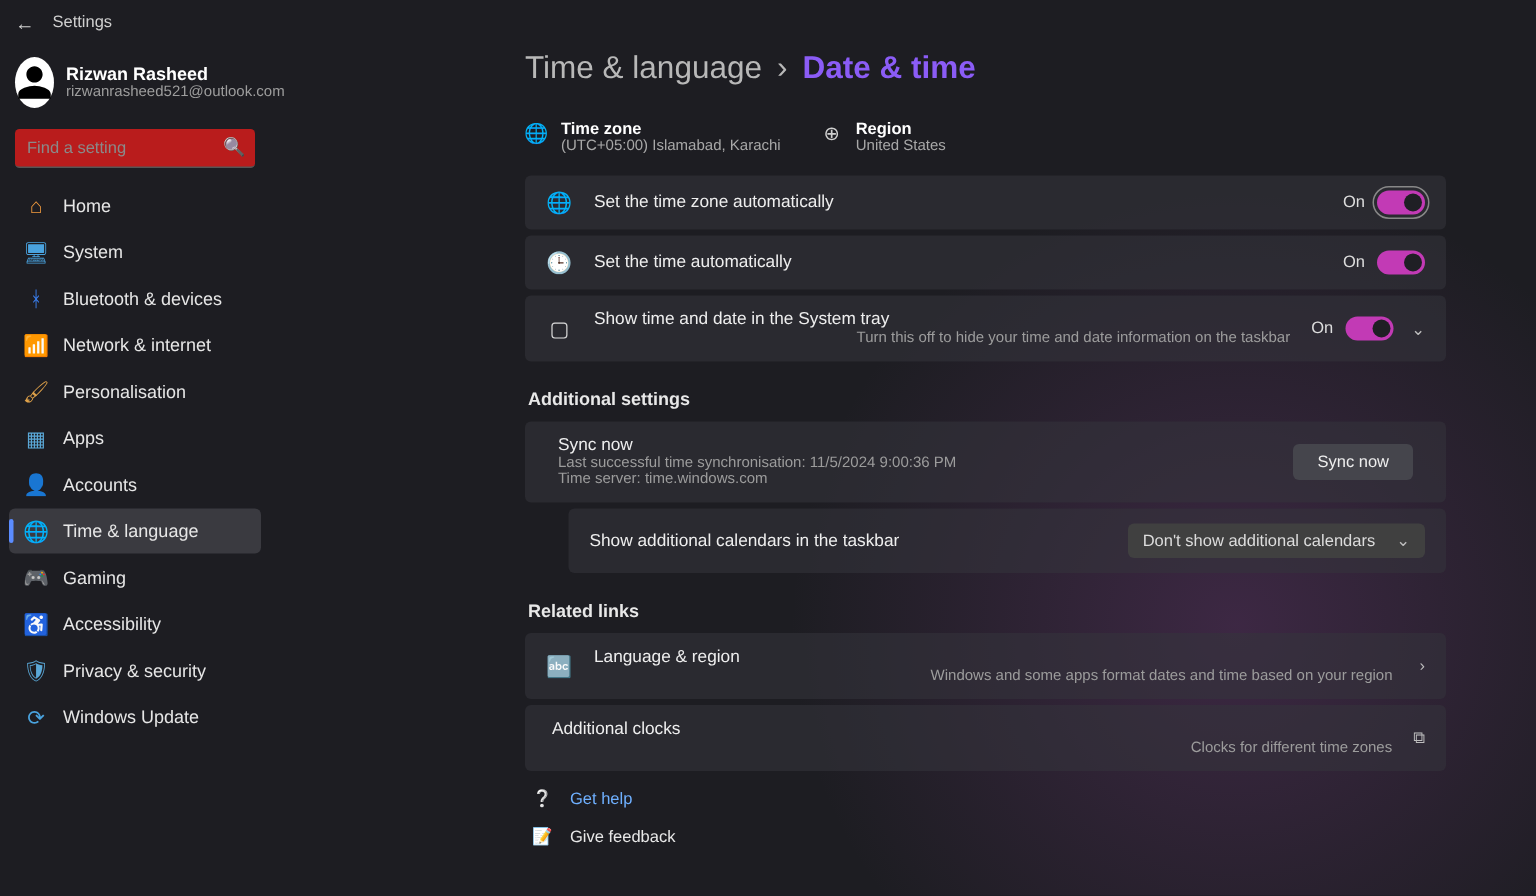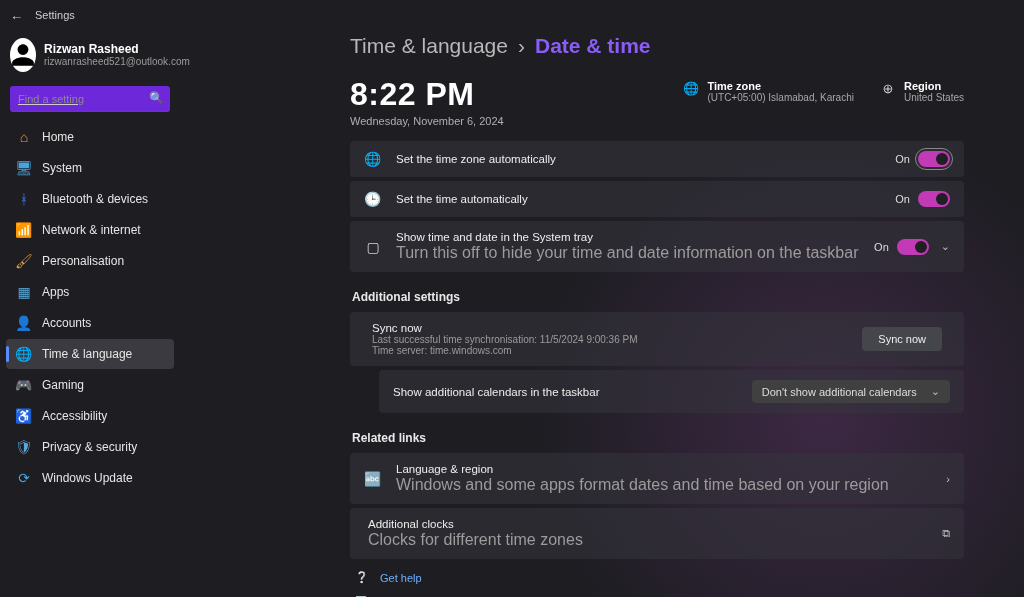--- a/index.html
+++ b/index.html
@@ -40,24 +40,24 @@
   .avatar-circle svg { width:26px; height:26px; fill:#000; }
   .profile .name { font-size:12px; font-weight:600; color:#fff; line-height:1.1;}
   .profile .email { font-size:10px; color:#9d9d9d; }
 
   .search-wrap {
     margin:4px 4px 10px 4px;
     position:relative;
   }
   .search-input {
     width:100%; height:26px;
-    background:#6d28d9; border:none; border-bottom:1px solid #555;
+    background:#b91c1c; border:none; border-bottom:1px solid #555;
     border-radius:3px;
     padding:0 25px 0 8px;
-    color:#ccc; font-size:11px;text-decoration:underline;
+    color:#ccc; font-size:11px;
   }
   .search-input::placeholder{color:#8a8a8a;}
   .search-icon {
     position:absolute; right:6px; top:5px; color:#9e9e9e; font-size:12px;
   }
 
   .nav-list { list-style:none; }
   .nav-item {
     display:flex; align-items:center; gap:10px;
     height:30px; padding:0 10px;
@@ -103,21 +103,21 @@
   .card {
     background: rgba(52,52,60,0.55);
     border-radius:4px;
     margin-bottom:4px;
     padding:10px 14px;
     display:flex; align-items:center; gap:14px;
   }
   .card .row-icon { width:18px; color:#d5d5d5; font-size:14px; display:flex; justify-content:center;}
   .card .row-text { flex:1;}
   .card .row-title { font-size:11.5px; color:#eee;}
-  .card .row-sub { font-size:16px; color:#9c9c9c; margin-top:1px;}
+  .card .row-sub { font-size:10px; color:#9c9c9c; margin-top:1px;text-align:right;}
   .card .row-tail { display:flex; align-items:center; gap:8px; font-size:11px; color:#ddd;}
 
   .toggle {
     width:32px; height:16px; border-radius:10px;
     background:#c23ab5;
     position:relative;
   }
   .toggle.focused { outline:1px solid #888; outline-offset:2px; border-radius:10px;}
   .toggle::after{
     content:""; position:absolute; right:2px; top:2px;
@@ -240,24 +240,20 @@
 
   <main class="main">
 
     <div class="breadcrumb">
       <span class="parent">Time &amp; language</span>
       <span class="sep">›</span>
       <span class="current">Date &amp; time</span>
     </div>
 
     <div class="hero-row">
-      <div class="clock-block">
-        <div class="time">8:22 PM</div>
-        <div class="date">Wednesday, November 6, 2024</div>
-      </div>
       <div class="hero-meta">
         <div class="meta-item">
           <span class="meta-icon">🌐</span>
           <div>
             <div class="meta-label">Time zone</div>
             <div class="meta-value">(UTC+05:00) Islamabad, Karachi</div>
           </div>
         </div>
         <div class="meta-item">
           <span class="meta-icon">⊕</span>

